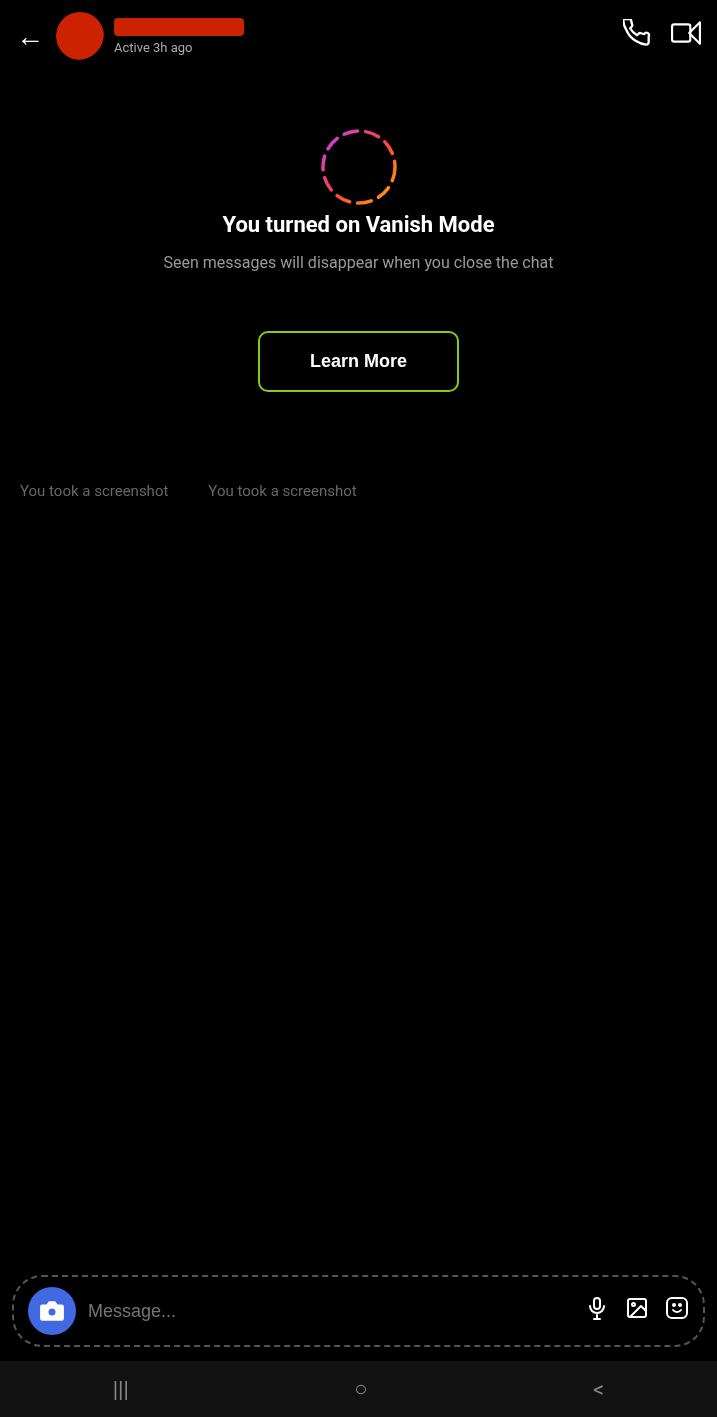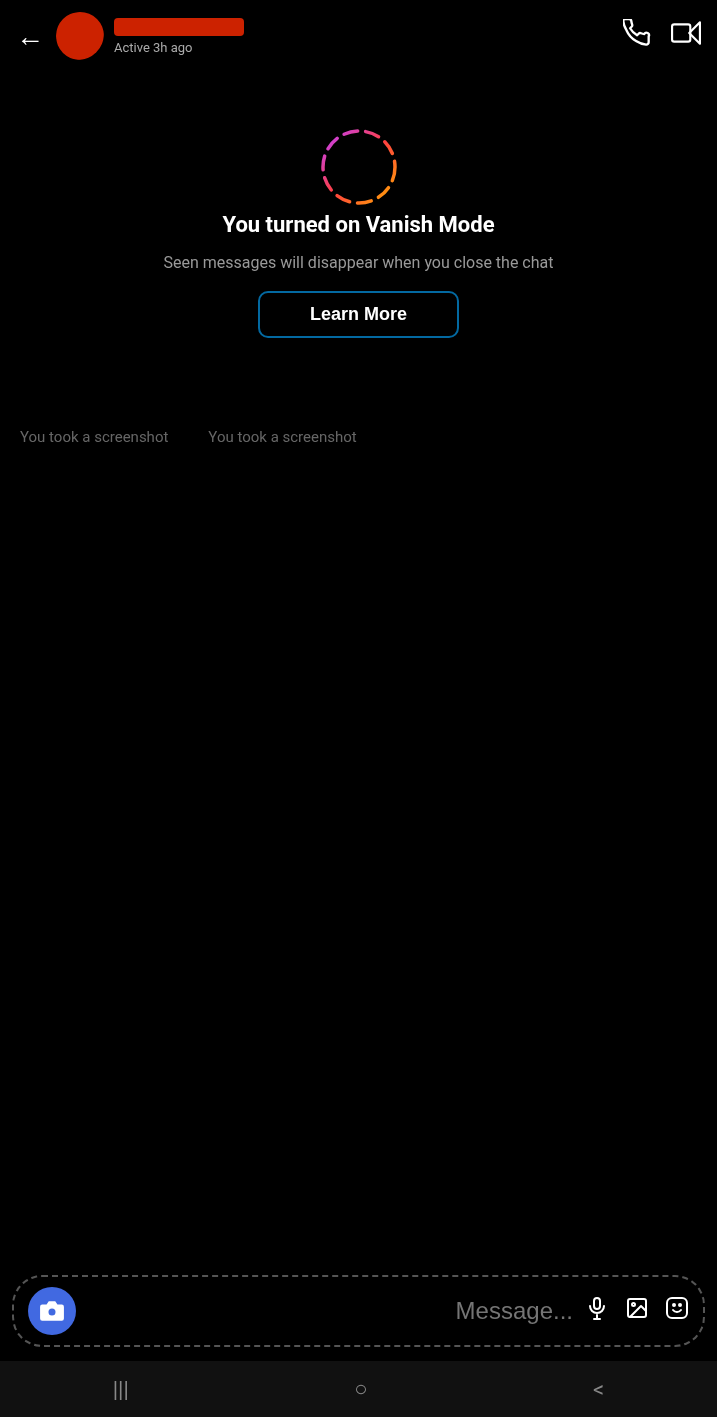--- a/index.html
+++ b/index.html
@@ -105,30 +105,30 @@
       margin-bottom: 14px;
       padding: 0 40px;
     }
 
     .vanish-subtitle {
       font-size: 16px;
       color: #999;
       text-align: center;
       line-height: 1.5;
       padding: 0 60px;
-      margin-bottom: 16px;
+      margin-bottom: 56px;
     }
 
     .learn-more-btn {
       background: transparent;
-      border: 2px solid #0369a1;
+      border: 2px solid #84cc16;
       color: #fff;
       font-size: 18px;
       font-weight: 600;
-      padding: 11px 50px;
+      padding: 18px 50px;
       border-radius: 10px;
       cursor: pointer;
     }
 
     
     .chat-area {
       flex: 1;
       min-height: 500px;
     }
 
@@ -184,22 +184,21 @@
       height: 26px;
       fill: #fff;
     }
 
     .message-input {
       flex: 1;
       background: transparent;
       border: none;
       outline: none;
       color: #ffffff;
-      font-size: 24px;
-      text-align: right;
+      font-size: 18px;
     }
 
     .input-icons {
       display: flex;
       gap: 16px;
       align-items: center;
     }
 
     .input-icon {
       color: #fff;

